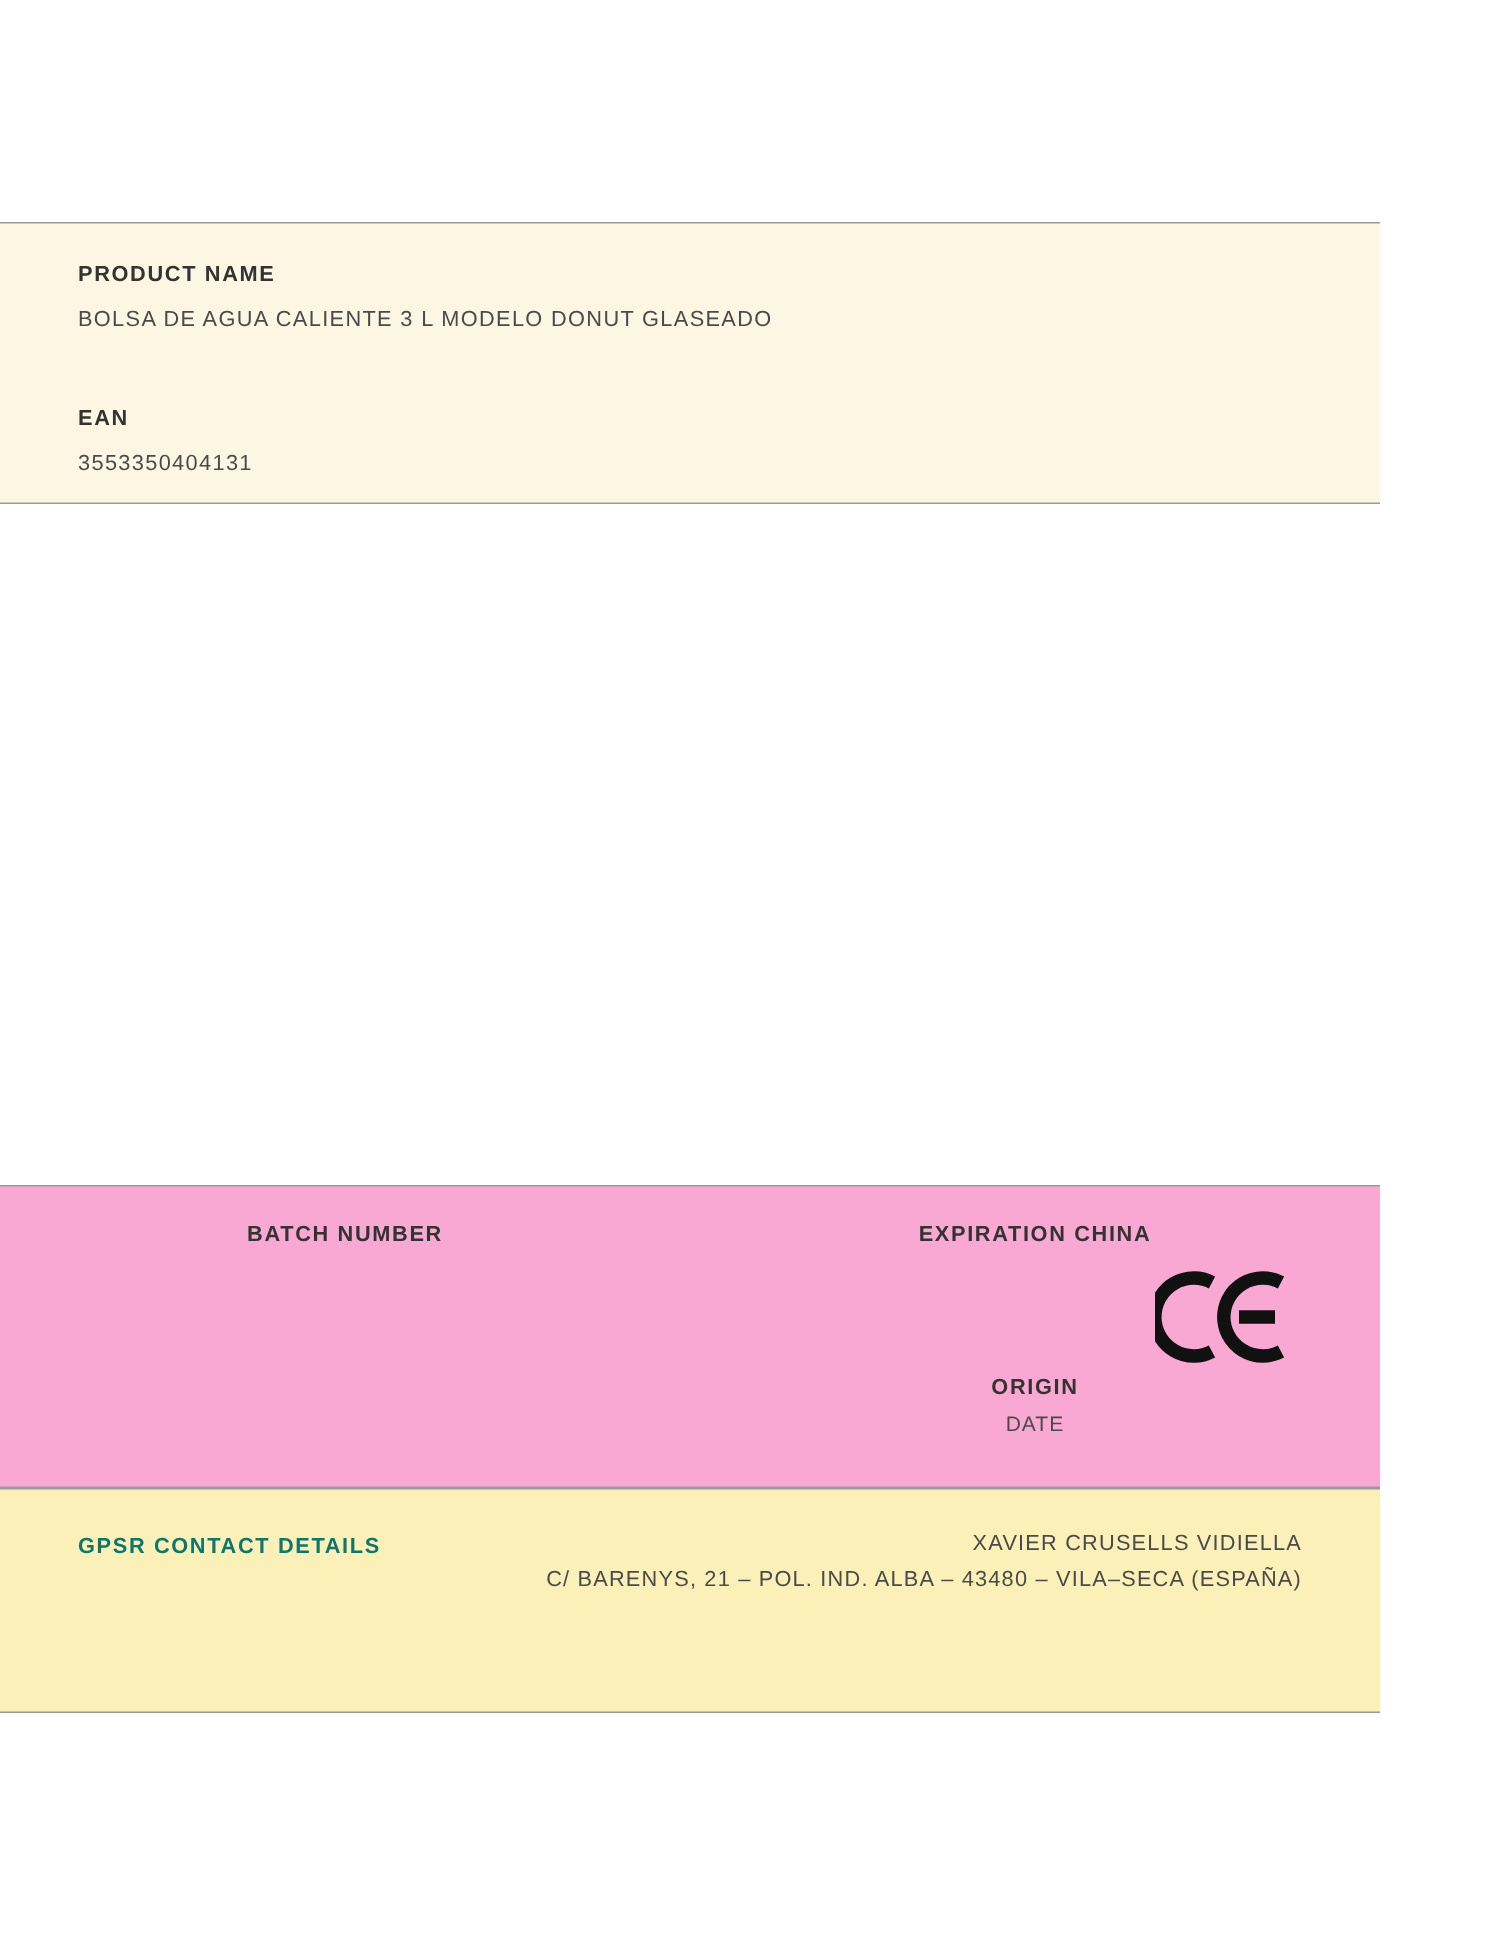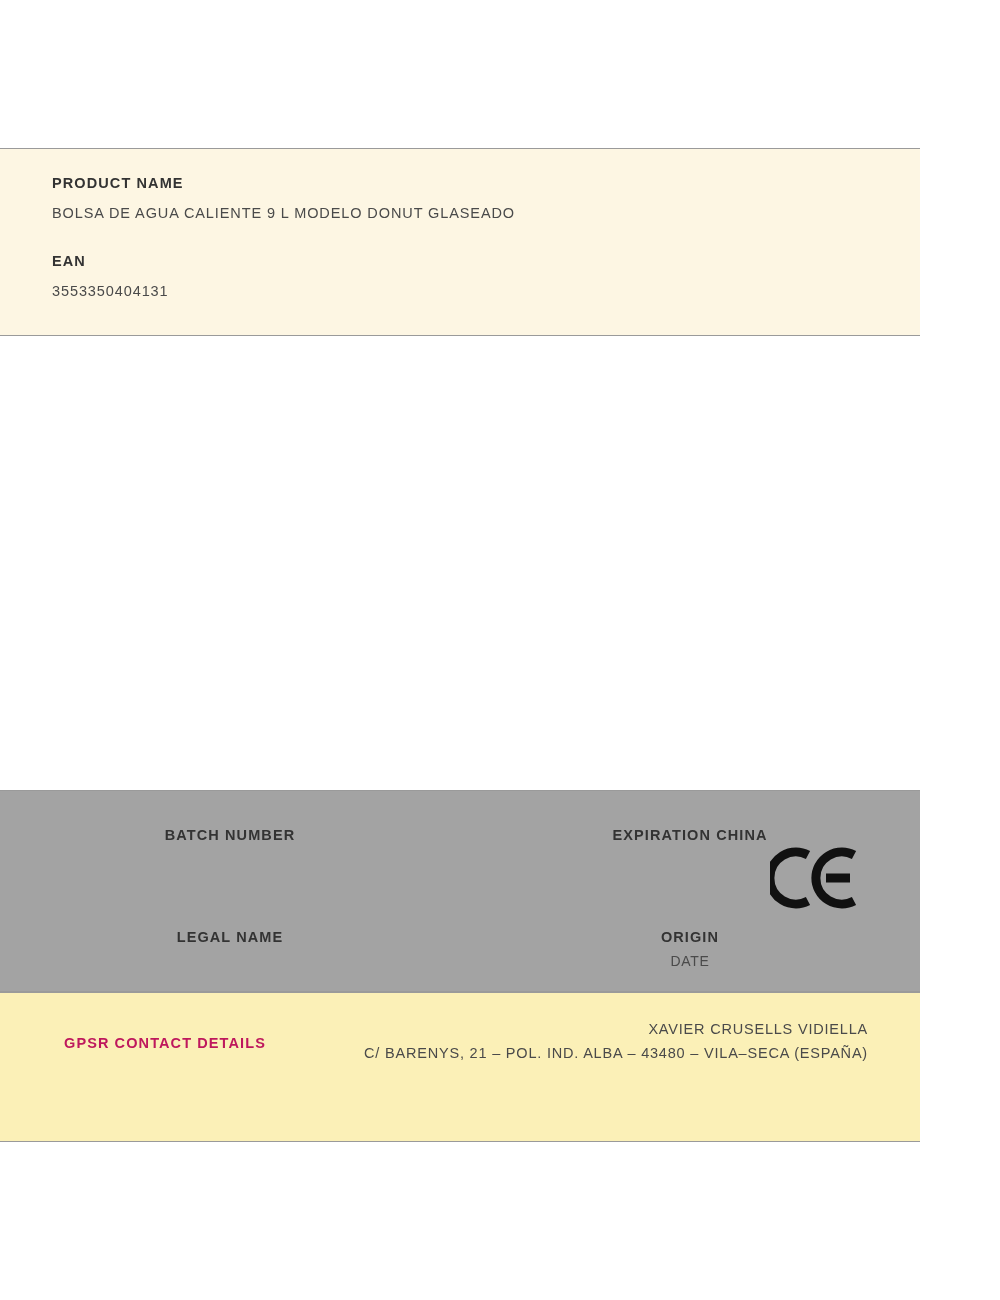--- a/index.html
+++ b/index.html
@@ -46,38 +46,38 @@
     color: #333333;
     margin: 0 0 14px 0;
   }
   .field-value {
     font-size: 14.5px;
     letter-spacing: 0.9px;
     color: #4a4a4a;
     margin: 0;
   }
   .field-group + .field-group {
-    margin-top: 32px;
+    margin-top: 50px;
   }
 
   
   .blank-body {
     flex: 1 1 auto;
     background: #ffffff;
   }
 
   
   .batch-block {
-    background: #a3a3a3;
+    background: #f9a8d4;
     border-top: 1px solid #9a9a9a;
     border-bottom: 1px solid #9a9a9a;
     height: 202px;
     box-sizing: border-box;
     position: relative;
-    padding-top: 36px;
+    padding-top: 24px;
     margin-top: 22px;
   }
   .two-col-row {
     display: flex;
     width: 100%;
   }
   .col {
     width: 50%;
     text-align: center;
   }
@@ -116,22 +116,22 @@
     box-sizing: border-box;
     padding: 28px 52px 0 52px;
     display: flex;
     justify-content: space-between;
     align-items: flex-start;
   }
   .gpsr-label {
     font-size: 14.5px;
     font-weight: bold;
     letter-spacing: 1.1px;
-    color: #be185d;
-    margin: 12px;
+    color: #0f766e;
+    margin: 0;
     padding-top: 2px;
     white-space: nowrap;
   }
   .gpsr-lines {
     text-align: right;
     flex: 1 1 auto;
   }
   .gpsr-lines p {
     margin: 0 0 8px 0;
     font-size: 14.5px;
@@ -148,21 +148,21 @@
 </head>
 <body>
 
 <div class="sheet">
 
   <div class="top-spacer"></div>
 
   <section class="product-block">
     <div class="field-group">
       <p class="field-label">PRODUCT NAME</p>
-      <p class="field-value">BOLSA DE AGUA CALIENTE 9 L MODELO DONUT GLASEADO</p>
+      <p class="field-value">BOLSA DE AGUA CALIENTE 3 L MODELO DONUT GLASEADO</p>
     </div>
     <div class="field-group">
       <p class="field-label">EAN</p>
       <p class="field-value">3553350404131</p>
     </div>
   </section>
 
   <div class="blank-body"></div>
 
   <section class="batch-block">
@@ -175,21 +175,20 @@
       <div class="col">
         <p class="c-label">EXPIRATION CHINA</p>
         <p class="c-value"></p>
       </div>
     </div>
 
     <div class="row-gap"></div>
 
     <div class="two-col-row">
       <div class="col">
-        <p class="c-label">LEGAL NAME</p>
       </div>
       <div class="col">
         <p class="c-label">ORIGIN</p>
         <p class="c-value">DATE</p>
       </div>
     </div>
 
     <div class="ce-mark">
       <svg viewBox="0 0 92 62" width="92" height="62" aria-hidden="true">
         <path d="M38 8 A26 26 0 1 0 38 54" fill="none" stroke="#111111" stroke-width="9"></path>

